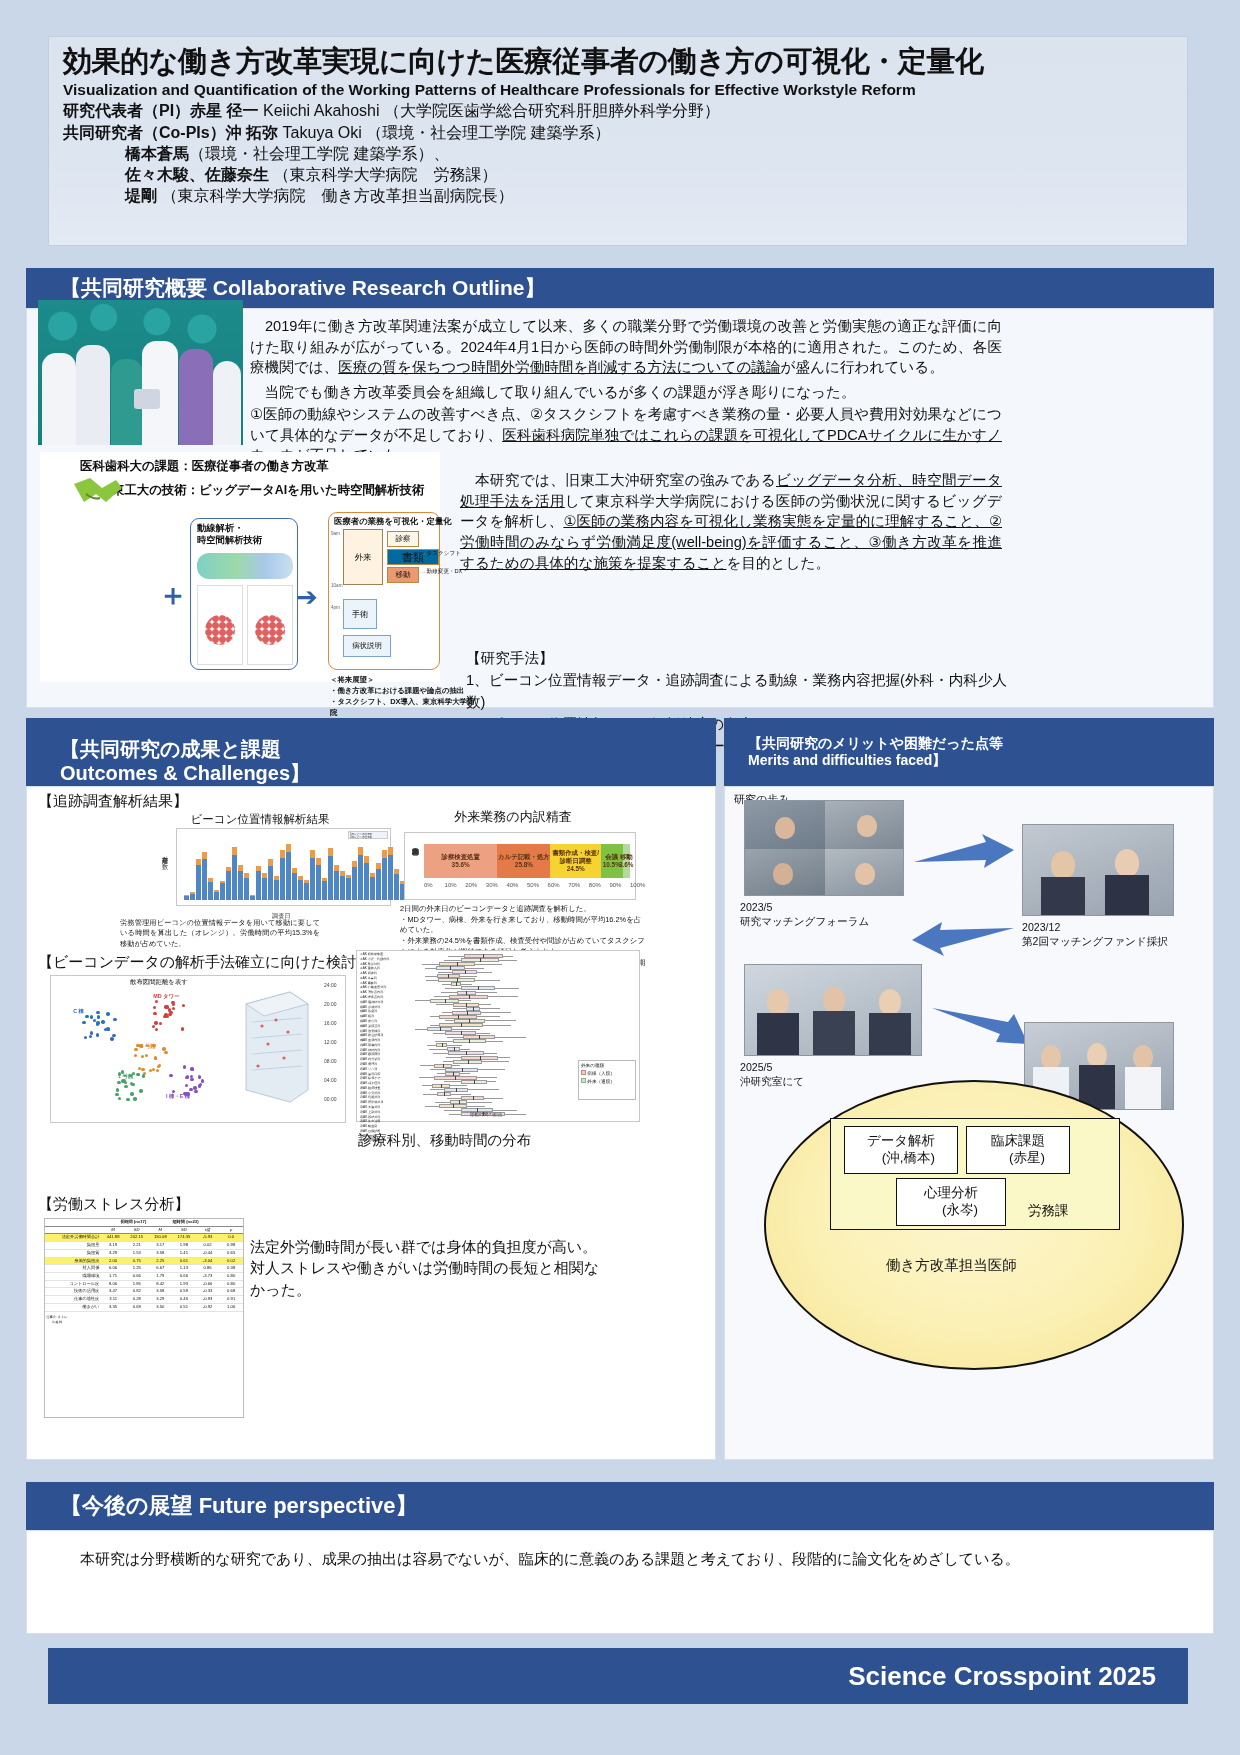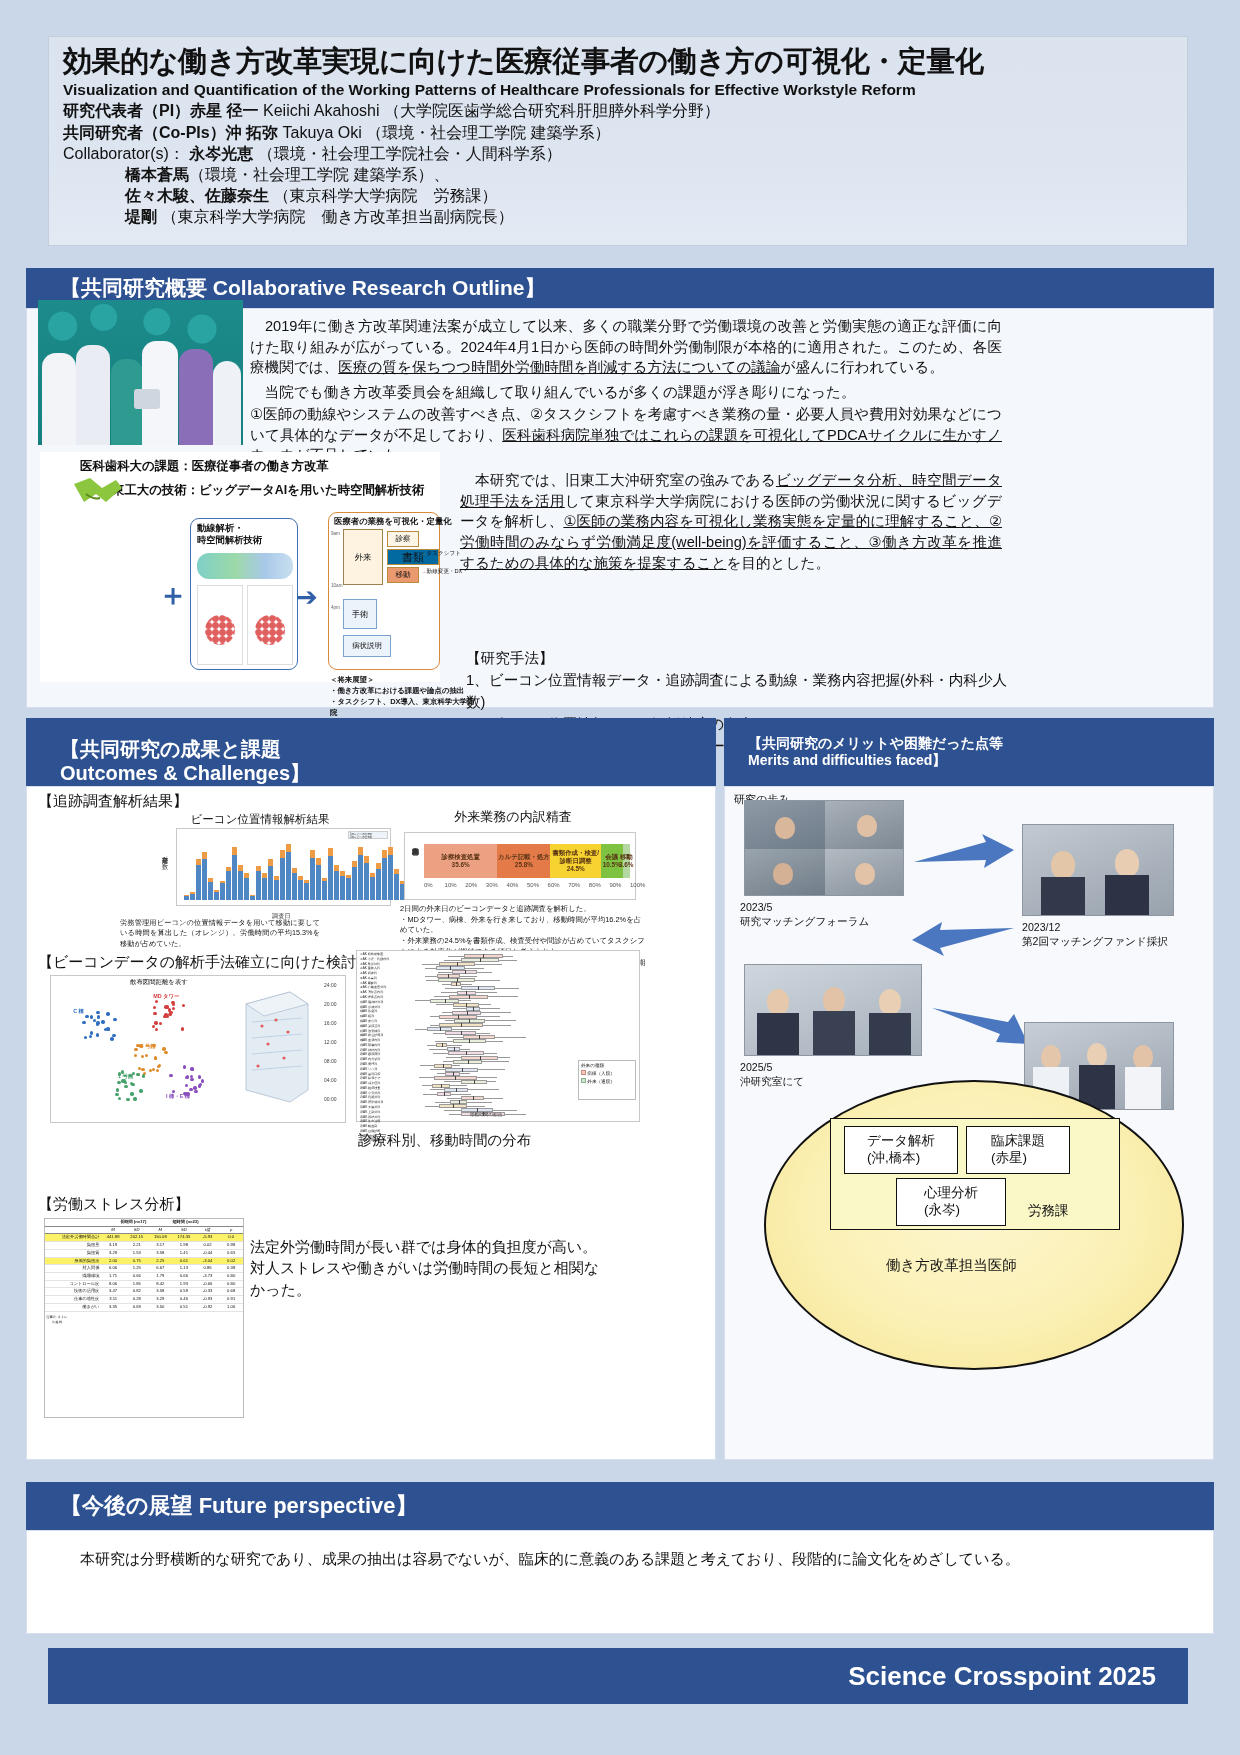--- a/index.html
+++ b/index.html
@@ -109,21 +109,21 @@
   
   .ph{ position:absolute; background:#b9c2cc; border:1px solid #8d96a1; overflow:hidden;}
   .phcap{ position:absolute; font-size:10.6px; line-height:1.35;}
   .bigarrow{ position:absolute; color:#4a77c0;}
 
   .ellipse{
     position:absolute; border:2.4px solid #111; border-radius:50%;
     background:radial-gradient(ellipse at 50% 45%, #fdf6cf 0%, #fbf0b4 55%, #f6e38f 100%);
   }
   .ebox{ position:absolute; border:1.6px solid #111; background:#fbf8c8; }
-  .ibox{ position:absolute; border:1.6px solid #111; background:#fff; display:flex; align-items:center; justify-content:center; text-align:left; font-size:13.5px; line-height:1.25;}
+  .ibox{ position:absolute; border:1.6px solid #111; background:#fff; display:flex; align-items:center; justify-content:center; text-align:right; font-size:13.5px; line-height:1.25;}
 
   
   .future-text{ position:absolute; font-size:15px; line-height:1.5; text-align:justify;}
   .future-text p{ text-indent:1em; }
   .footer{
     position:absolute; left:48px; top:1648px; width:1140px; height:56px;
     background:#2e5291; color:#fff; display:flex; align-items:center; justify-content:flex-end;
     padding-right:32px; font-size:26px; font-weight:bold;
   }
 </style>
@@ -137,25 +137,20 @@
     <div class="t-sub">Visualization and Quantification of the Working Patterns of Healthcare Professionals for Effective Workstyle Reform</div>
     <div class="t-line">
       <b>研究代表者（PI）赤星 径一</b>
       <span>Keiichi Akahoshi</span>
       <span>（大学院医歯学総合研究科肝胆膵外科学分野）</span>
     </div>
     <div class="t-line">
       <b>共同研究者（Co-PIs）沖 拓弥</b>
       <span>Takuya Oki</span>
       <span>（環境・社会理工学院 建築学系）</span>
-    </div>
-    <div class="t-line">
-      <span>Collaborator(s)：</span>
-      <b>永岑光恵</b>
-      <span>（環境・社会理工学院社会・人間科学系）</span>
     </div>
     <div class="t-line ind1">
       <b>橋本蒼馬</b><span>（環境・社会理工学院 建築学系）、</span>
     </div>
     <div class="t-line ind1">
       <b>佐々木駿、佐藤奈生</b>
       <span>（東京科学大学病院　労務課）</span>
     </div>
     <div class="t-line ind1">
       <b>堤剛</b>

